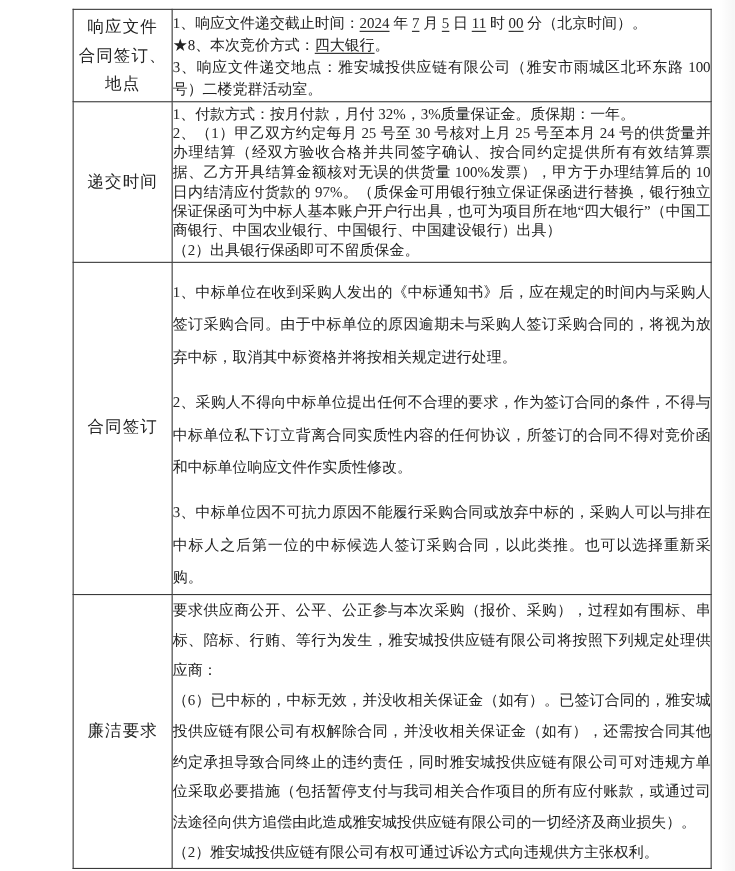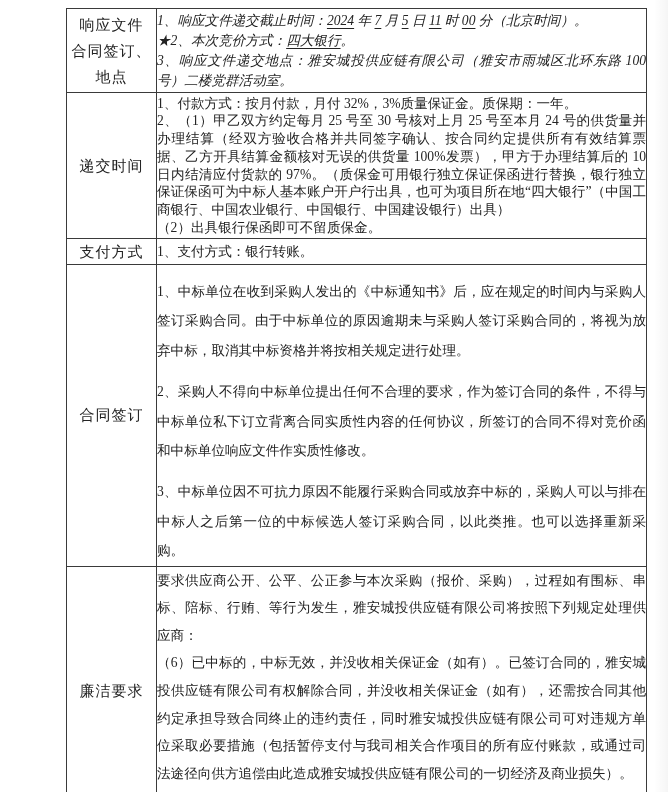--- a/index.html
+++ b/index.html
@@ -35,21 +35,21 @@
   }
   .label-wrap div{line-height:22px;}
   .row-0 .label-wrap div{line-height:26px;}
   .content-cell{
     padding:2px 5px 2px 8px;
     font-size:13.6px;
     text-align:justify;
     vertical-align:top;
   }
   .content-cell p{margin:0;}
-  .row-0 .content-cell p{line-height:20px;font-style:italic;}
+  .row-0 .content-cell p{line-height:20px;}
   .row-1 .content-cell p{line-height:17.7px;}
   .row-2 .content-cell p{line-height:20px;}
   .row-2 .content-cell{vertical-align:middle;}
   .row-3 .content-cell p{line-height:29.4px;margin-top:12px;}
   .row-4 .content-cell p{line-height:27.6px;}
   .row-0{height:84px;}
   .row-1{height:146px;}
   .row-2{height:26px;}
   .row-3{height:267px;}
   .row-4{height:244px;}
@@ -72,44 +72,34 @@
       <tr class="row-0">
         <td class="label-cell">
           <div class="label-wrap">
             <div>响应文件</div>
             <div>合同签订、</div>
             <div>地点</div>
           </div>
         </td>
         <td class="content-cell">
           <p><span>1、响应文件递交截止时间：</span><span class="u">2024</span><span> 年 </span><span class="u">7</span><span> 月 </span><span class="u">5</span><span> 日 </span><span class="u">11</span><span> 时 </span><span class="u">00</span><span> 分（北京时间）。</span></p>
-          <p><span>★2、本次竞价方式：</span><span class="u">四大银行</span><span>。</span></p>
+          <p><span>★8、本次竞价方式：</span><span class="u">四大银行</span><span>。</span></p>
           <p><span>3、响应文件递交地点：雅安城投供应链有限公司（雅安市雨城区北环东路 100 号）二楼党群活动室。</span></p>
         </td>
       </tr>
       <tr class="row-1">
         <td class="label-cell">
           <div class="label-wrap">
             <div>递交时间</div>
           </div>
         </td>
         <td class="content-cell">
           <p><span>1、付款方式：按月付款，月付 32%，3%质量保证金。质保期：一年。</span></p>
           <p><span>2、（1）甲乙双方约定每月 25 号至 30 号核对上月 25 号至本月 24 号的供货量并办理结算（经双方验收合格并共同签字确认、按合同约定提供所有有效结算票据、乙方开具结算金额核对无误的供货量 100%发票），甲方于办理结算后的 10 日内结清应付货款的 97%。（质保金可用银行独立保证保函进行替换，银行独立保证保函可为中标人基本账户开户行出具，也可为项目所在地“四大银行”（中国工商银行、中国农业银行、中国银行、中国建设银行）出具）</span></p>
           <p><span>（2）出具银行保函即可不留质保金。</span></p>
-        </td>
-      </tr>
-      <tr class="row-2">
-        <td class="label-cell">
-          <div class="label-wrap">
-            <div>支付方式</div>
-          </div>
-        </td>
-        <td class="content-cell">
-          <p><span>1、支付方式：银行转账。</span></p>
         </td>
       </tr>
       <tr class="row-3">
         <td class="label-cell">
           <div class="label-wrap">
             <div>合同签订</div>
           </div>
         </td>
         <td class="content-cell">
           <p><span>1、中标单位在收到采购人发出的《中标通知书》后，应在规定的时间内与采购人签订采购合同。由于中标单位的原因逾期未与采购人签订采购合同的，将视为放弃中标，取消其中标资格并将按相关规定进行处理。</span></p>

